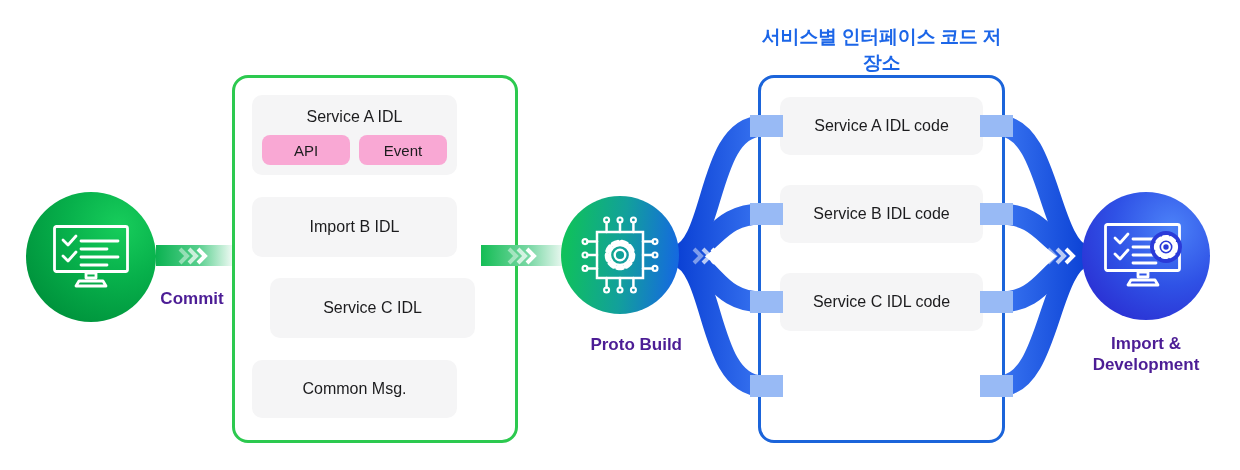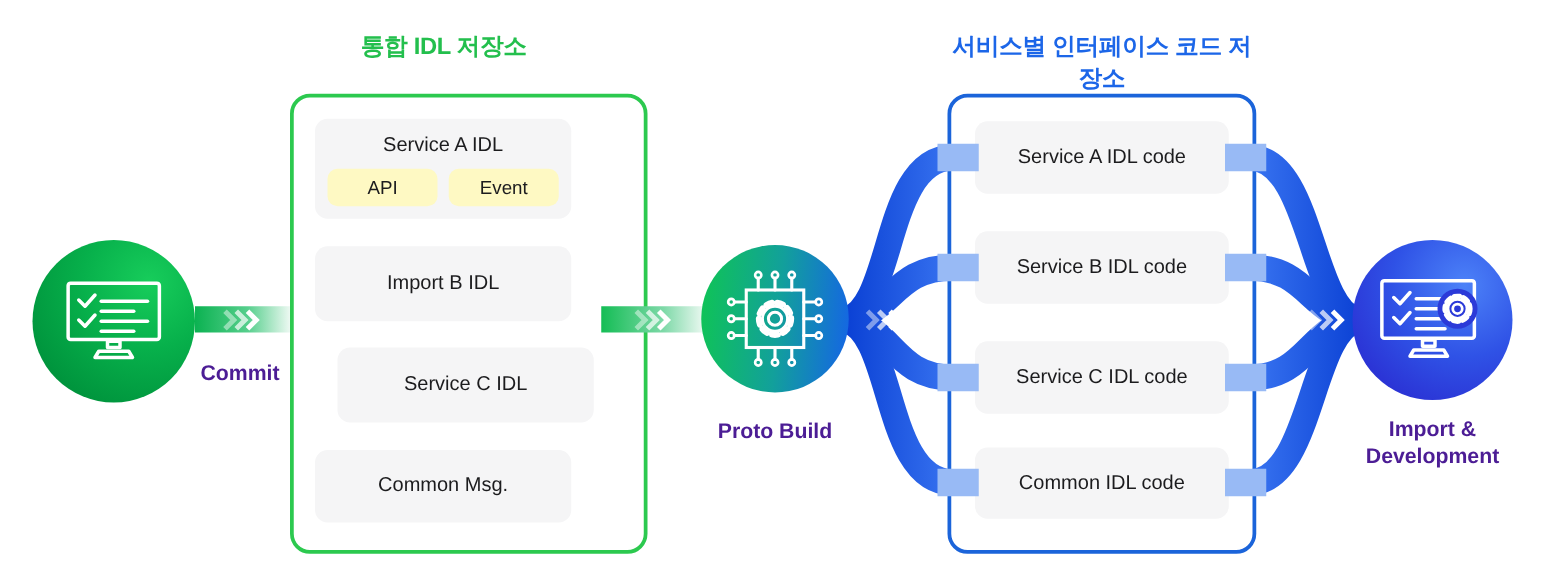--- a/index.html
+++ b/index.html
@@ -14,21 +14,21 @@
   
   .repo-box{position:absolute;top:75px;height:368px;background:#fff;border-radius:16px;z-index:2;box-sizing:border-box;}
   .green-box{left:232px;width:286px;border:3px solid #2cc94f;}
   .blue-box{left:758px;width:247px;border:3px solid #1b64da;}
 
   .row{position:absolute;background:#f5f5f6;border-radius:10px;display:flex;align-items:center;justify-content:center;
        font-size:16px;color:#1c1c1e;}
   
   .g-row-a{left:17px;top:17px;width:205px;height:80px;display:block;}
   .g-row-a .row-title{text-align:center;padding-top:13px;font-size:16px;color:#1c1c1e;}
-  .chip{position:absolute;top:40px;width:88px;height:30px;background:#fef9c3;border-radius:8px;
+  .chip{position:absolute;top:40px;width:88px;height:30px;background:#f9a8d4;border-radius:8px;
         display:flex;align-items:center;justify-content:center;font-size:15px;color:#1c1c1e;}
   .chip-api{left:10px;}
   .chip-event{left:107px;}
   .g-row-b{left:17px;top:119px;width:205px;height:60px;}
   .g-row-c{left:35px;top:200px;width:205px;height:60px;}
   .g-row-d{left:17px;top:282px;width:205px;height:58px;}
   
   .b-row{left:19px;width:203px;height:58px;}
   .b-row-a{top:19px;}
   .b-row-b{top:107px;}
@@ -40,32 +40,31 @@
   .commit-circle{left:26px;top:192px;width:130px;height:130px;
     background:radial-gradient(circle at 72% 26%, #17cd5b 0%, #07b04b 40%, #00953d 78%, #008c39 100%);}
   .proto-circle{left:561px;top:196px;width:118px;height:118px;
     background:linear-gradient(95deg,#0fc553 0%,#12a09b 52%,#1563e7 100%);}
   .import-circle{left:1082px;top:192px;width:128px;height:128px;
     background:radial-gradient(circle at 70% 28%, #4c82f8 0%, #2f52e6 45%, #2a2ed2 85%, #2c31d4 100%);}
 
   
   .node-label{position:absolute;font-size:17px;font-weight:700;color:#4c1d95;text-align:center;z-index:5;line-height:21px;}
   .commit-label{left:146px;top:288px;width:92px;}
-  .proto-label{left:558px;top:334px;width:124px;}
+  .proto-label{left:558px;top:334px;width:124px;text-align:right;}
   .import-label{left:1080px;top:333px;width:132px;}
 
   
   .connectors{position:absolute;left:0;top:0;z-index:3;pointer-events:none;}
 </style>
 </head>
 <body>
 
 <div class="stage">
 
-  <div class="title green-title">통합 IDL 저장소</div>
   <div class="title blue-title">서비스별 인터페이스 코드 저장소</div>
 
   <div class="node-circle commit-circle">
     <svg width="80" height="68" viewBox="0 0 80 68" fill="none" stroke="#fff" stroke-width="2.8" stroke-linecap="round" stroke-linejoin="round">
       <rect x="3.5" y="3.5" width="73" height="45" rx="2"></rect>
       <path d="M12,17 l5,5 l8,-9"></path>
       <line x1="30" y1="18" x2="67" y2="18"></line>
       <line x1="30" y1="26" x2="56" y2="26"></line>
       <path d="M12,33 l5,5 l8,-9"></path>
       <line x1="30" y1="34" x2="67" y2="34"></line>
@@ -124,21 +123,20 @@
           <circle cx="84.5" cy="62" r="2.6" stroke-width="2.2"></circle>
       </g>
     </svg>
   </div>
   <div class="node-label proto-label">Proto Build</div>
 
   <div class="repo-box blue-box">
     <div class="row b-row b-row-a">Service A IDL code</div>
     <div class="row b-row b-row-b">Service B IDL code</div>
     <div class="row b-row b-row-c">Service C IDL code</div>
-    <div class="row b-row b-row-d">Common IDL code</div>
   </div>
 
   <div class="node-circle import-circle">
     <svg width="88" height="74" viewBox="0 0 88 74" fill="none" stroke="#fff" stroke-width="2.8" stroke-linecap="round" stroke-linejoin="round">
       <rect x="3.5" y="5.5" width="74" height="46" rx="2"></rect>
       <path d="M13,19 l5,5 l8,-9"></path>
       <line x1="31" y1="20" x2="62" y2="20"></line>
       <line x1="31" y1="28" x2="54" y2="28"></line>
       <path d="M13,35 l5,5 l8,-9"></path>
       <line x1="31" y1="36" x2="62" y2="36"></line>

